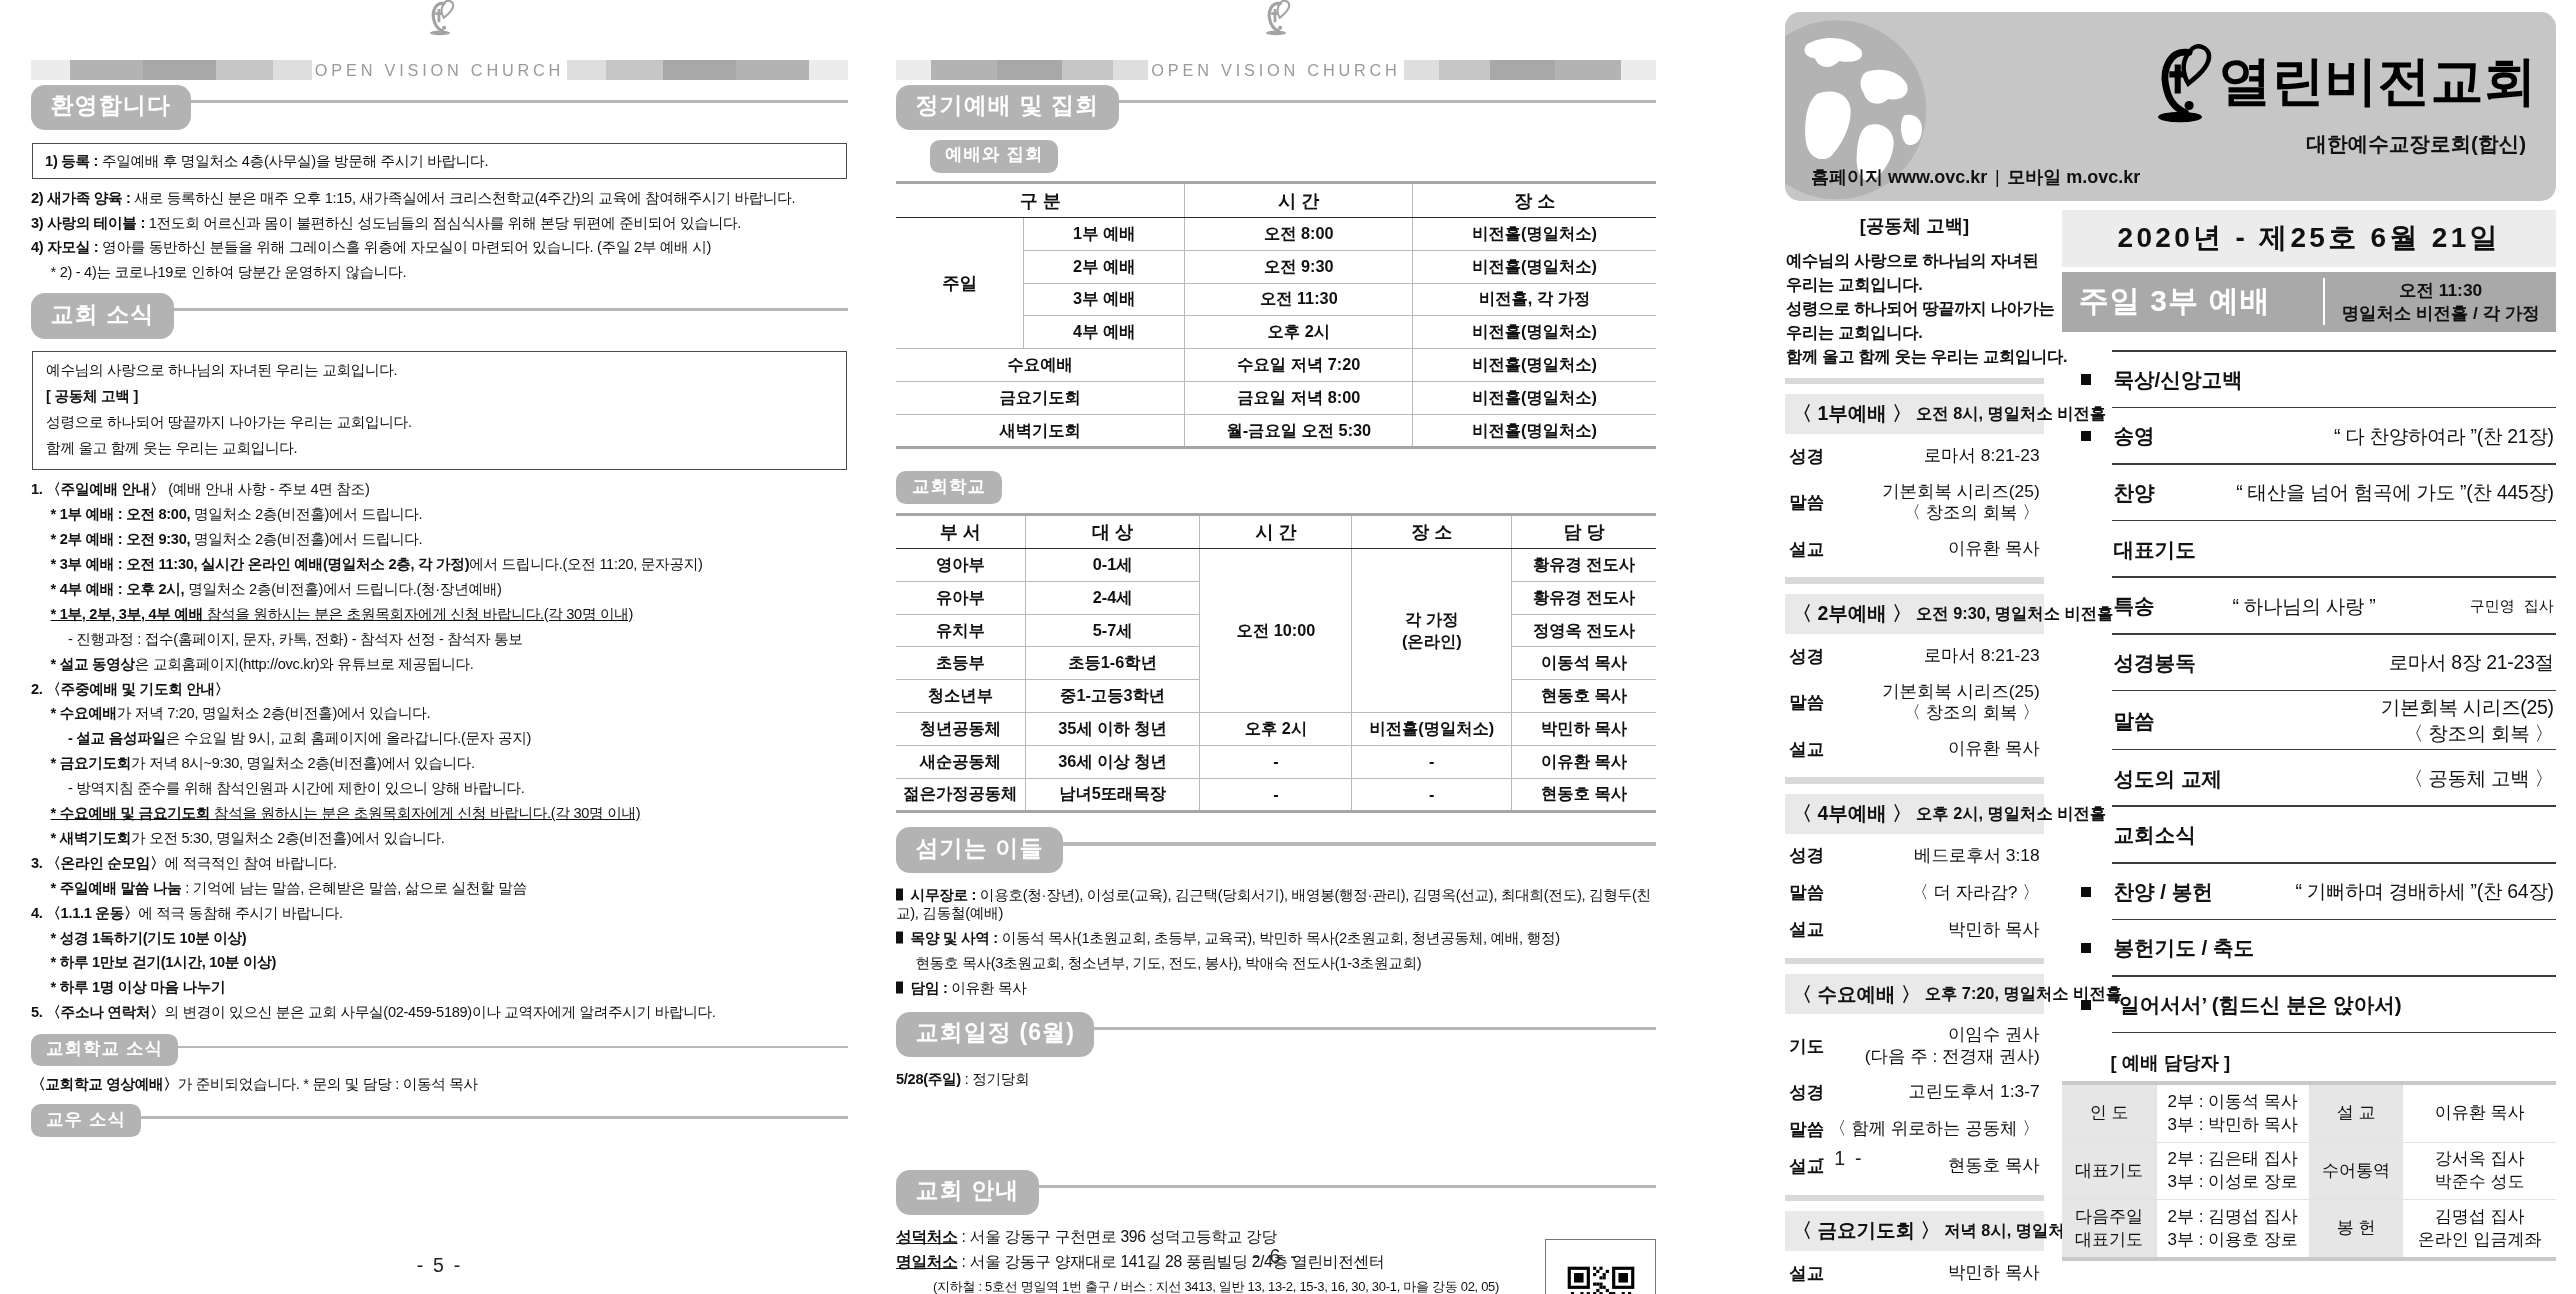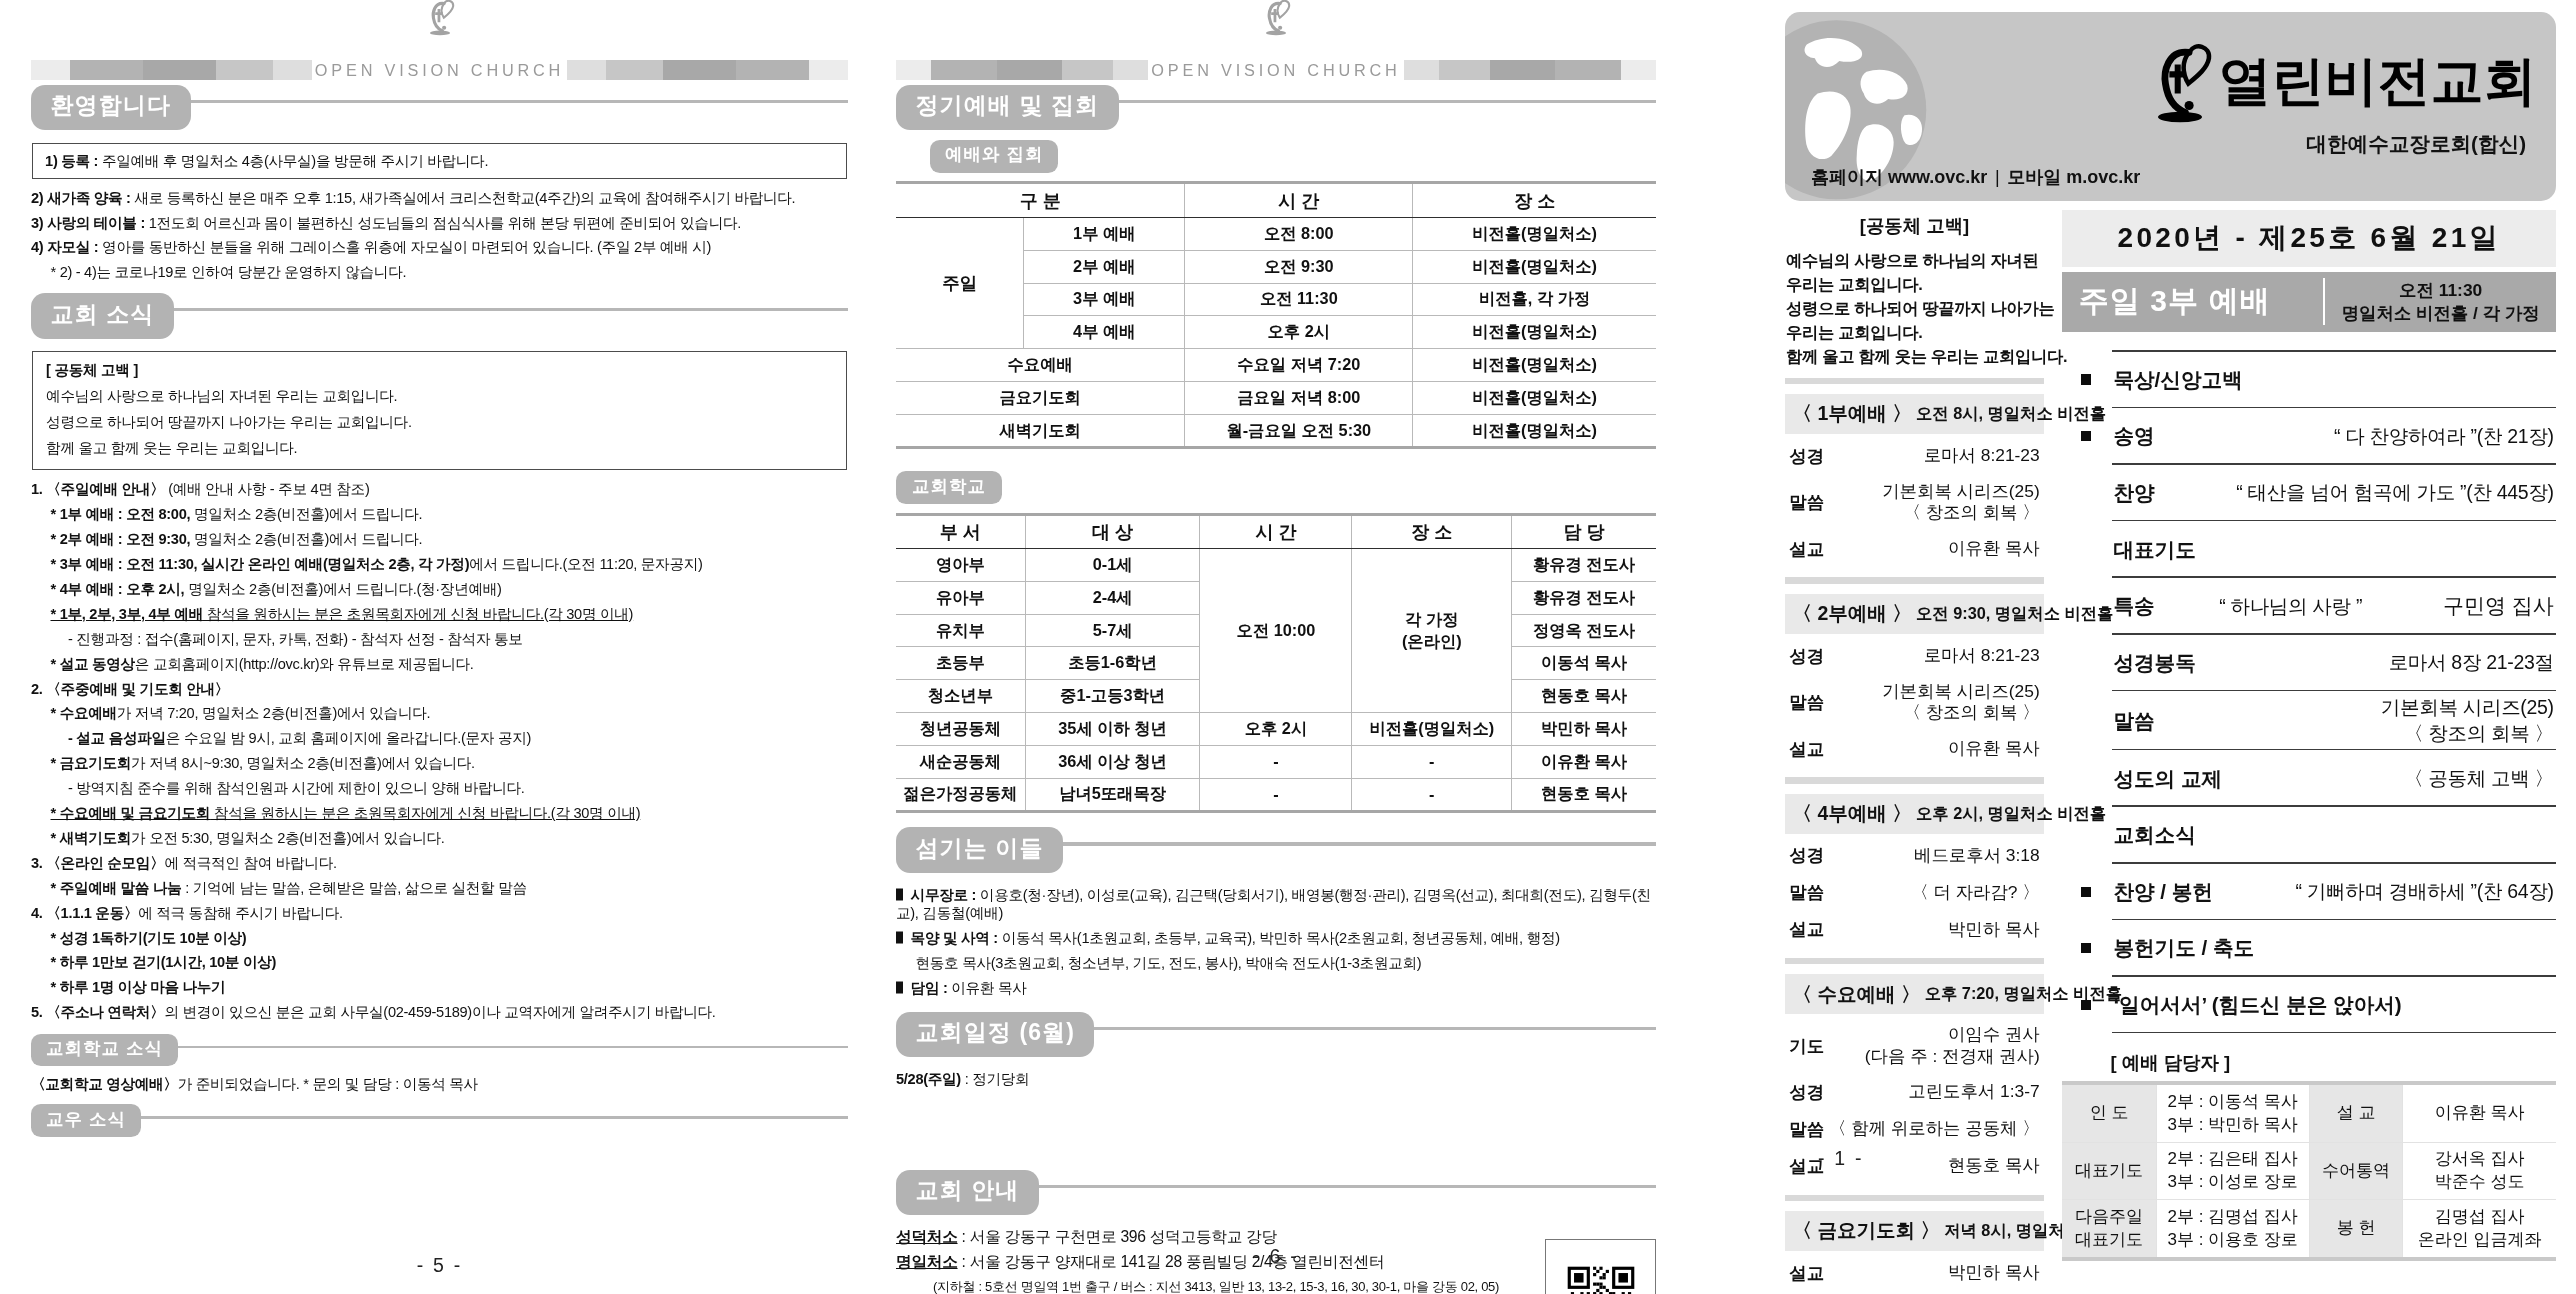--- a/index.html
+++ b/index.html
@@ -94,21 +94,21 @@
   .band .binfo{text-align:center;font-size:17.4px;font-weight:bold;color:#101010;line-height:1.3;white-space:nowrap;}
 
   .olist{margin-top:18.4px;}
   .olist .topline{height:1.6px;background:#3c3c3c;margin-left:50px;}
   .orow{position:relative;display:flex;align-items:center;min-height:48px;padding:4.3px 2.2px 4.3px 51px;}
   .orow::after{content:"";position:absolute;left:50px;right:0;bottom:0;height:1.6px;background:#3c3c3c;}
   .orow .sq{position:absolute;left:18.4px;top:50%;margin-top:-5.4px;width:10.3px;height:10.3px;background:#0c0c0c;}
   .orow .olabel{font-weight:bold;font-size:20.6px;white-space:nowrap;flex:none;}
   .orow .oval{flex:1;text-align:right;font-size:19.5px;white-space:pre-line;line-height:1.3;letter-spacing:-0.3px;}
   .orow .oval.center{text-align:center;}
-  .orow .oextra{flex:none;text-align:left;font-size:21px;margin-left:16.3px;white-space:nowrap;}
+  .orow .oextra{flex:none;text-align:left;font-size:15px;margin-left:16.3px;white-space:nowrap;font-family:Liberation Mono, monospace;}
 
   .atitle{font-size:18.4px;font-weight:bold;margin:16.3px 0 6.5px 2.2px;padding-left:46px;}
   table.assign{width:100%;border-collapse:collapse;border-top:4.3px solid #c9c9c9;border-bottom:4.3px solid #c9c9c9;}
   table.assign td{font-size:17px;text-align:center;padding:5.4px 3.3px;border:1.6px solid #e2e2e2;white-space:pre-line;line-height:1.35;}
   table.assign td.h{background:#e6e6e6;width:19%;}
   table.assign td:first-child{border-left:none;}
   table.assign td:last-child{border-right:none;}
 
   svg{display:block;}
 </style>
@@ -145,22 +145,22 @@
       <div class="line ind0"><span class="b">3) 사랑의 테이블 :</span><span> 1전도회 어르신과 몸이 불편하신 성도님들의 점심식사를 위해 본당 뒤편에 준비되어 있습니다.</span></div>
       <div class="line ind0"><span class="b">4) 자모실 :</span><span> 영아를 동반하신 분들을 위해 그레이스홀 위층에 자모실이 마련되어 있습니다. (주일 2부 예배 시)</span></div>
       <div class="line ind1"><span class="b"></span><span>* 2) - 4)는 코로나19로 인하여 당분간 운영하지 않습니다.</span></div>
     </div>
 
   <div class="badge-row" style="margin-top:11px;">
     <div class="rule"></div>
     <div class="badge">교회 소식</div>
   </div>
   <div class="outlinebox" id="confession-box5" style="padding:8.7px 13px 4.3px;">
+      <div class="line" style="margin-bottom: 7.6px;">예수님의 사랑으로 하나님의 자녀된 우리는 교회입니다.</div>
       <div class="line conf-title" style="margin-bottom: 7.6px;">[ 공동체 고백 ]</div>
-      <div class="line" style="margin-bottom: 7.6px;">예수님의 사랑으로 하나님의 자녀된 우리는 교회입니다.</div>
       <div class="line" style="margin-bottom: 7.6px;">성령으로 하나되어 땅끝까지 나아가는 우리는 교회입니다.</div>
       <div class="line" style="margin-bottom: 7.6px;">함께 울고 함께 웃는 우리는 교회입니다.</div>
     </div>
   <div id="news-items" style="margin-top:8.7px;">
       <div class="line ind0"><span class="b">1. 〈주일예배 안내〉</span><span> (예배 안내 사항 - 주보 4면 참조)</span></div>
       <div class="line ind1"><span class="b">* 1부 예배 : 오전 8:00,</span><span> 명일처소 2층(비전홀)에서 드립니다.</span></div>
       <div class="line ind1"><span class="b">* 2부 예배 : 오전 9:30,</span><span> 명일처소 2층(비전홀)에서 드립니다.</span></div>
       <div class="line ind1"><span class="b">* 3부 예배 : 오전 11:30, 실시간 온라인 예배(명일처소 2층, 각 가정)</span><span>에서 드립니다.(오전 11:20, 문자공지)</span></div>
       <div class="line ind1"><span class="b">* 4부 예배 : 오후 2시,</span><span> 명일처소 2층(비전홀)에서 드립니다.(청·장년예배)</span></div>
       <div class="line ind1 ul"><span class="b">* 1부, 2부, 3부, 4부 예배</span><span> 참석을 원하시는 분은 초원목회자에게 신청 바랍니다.(각 30명 이내)</span></div>

